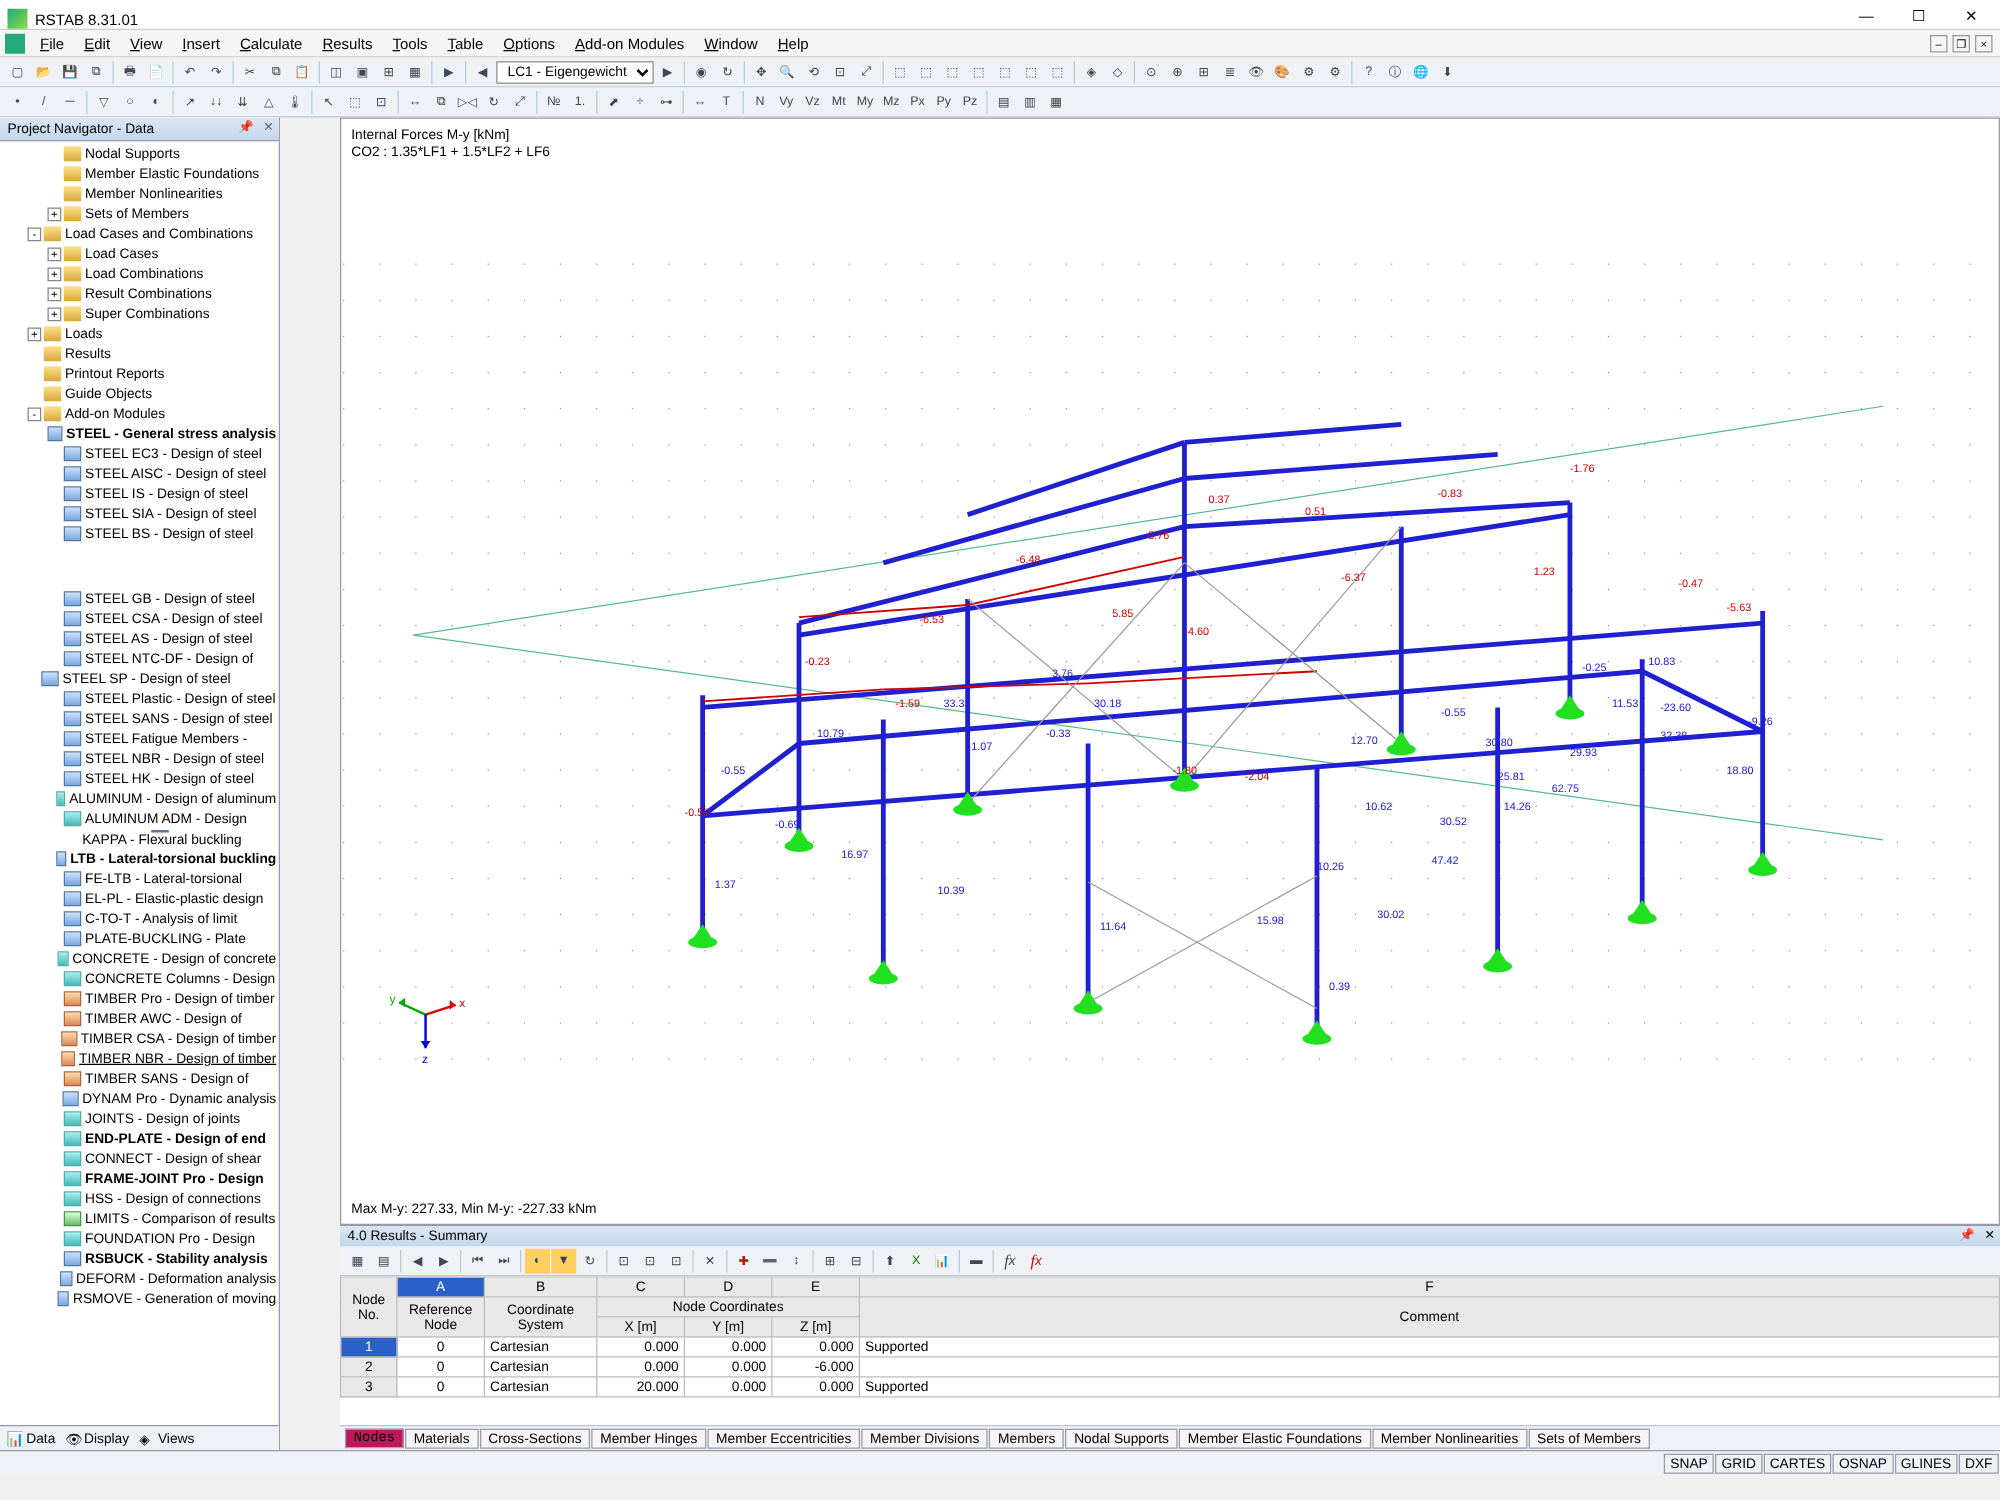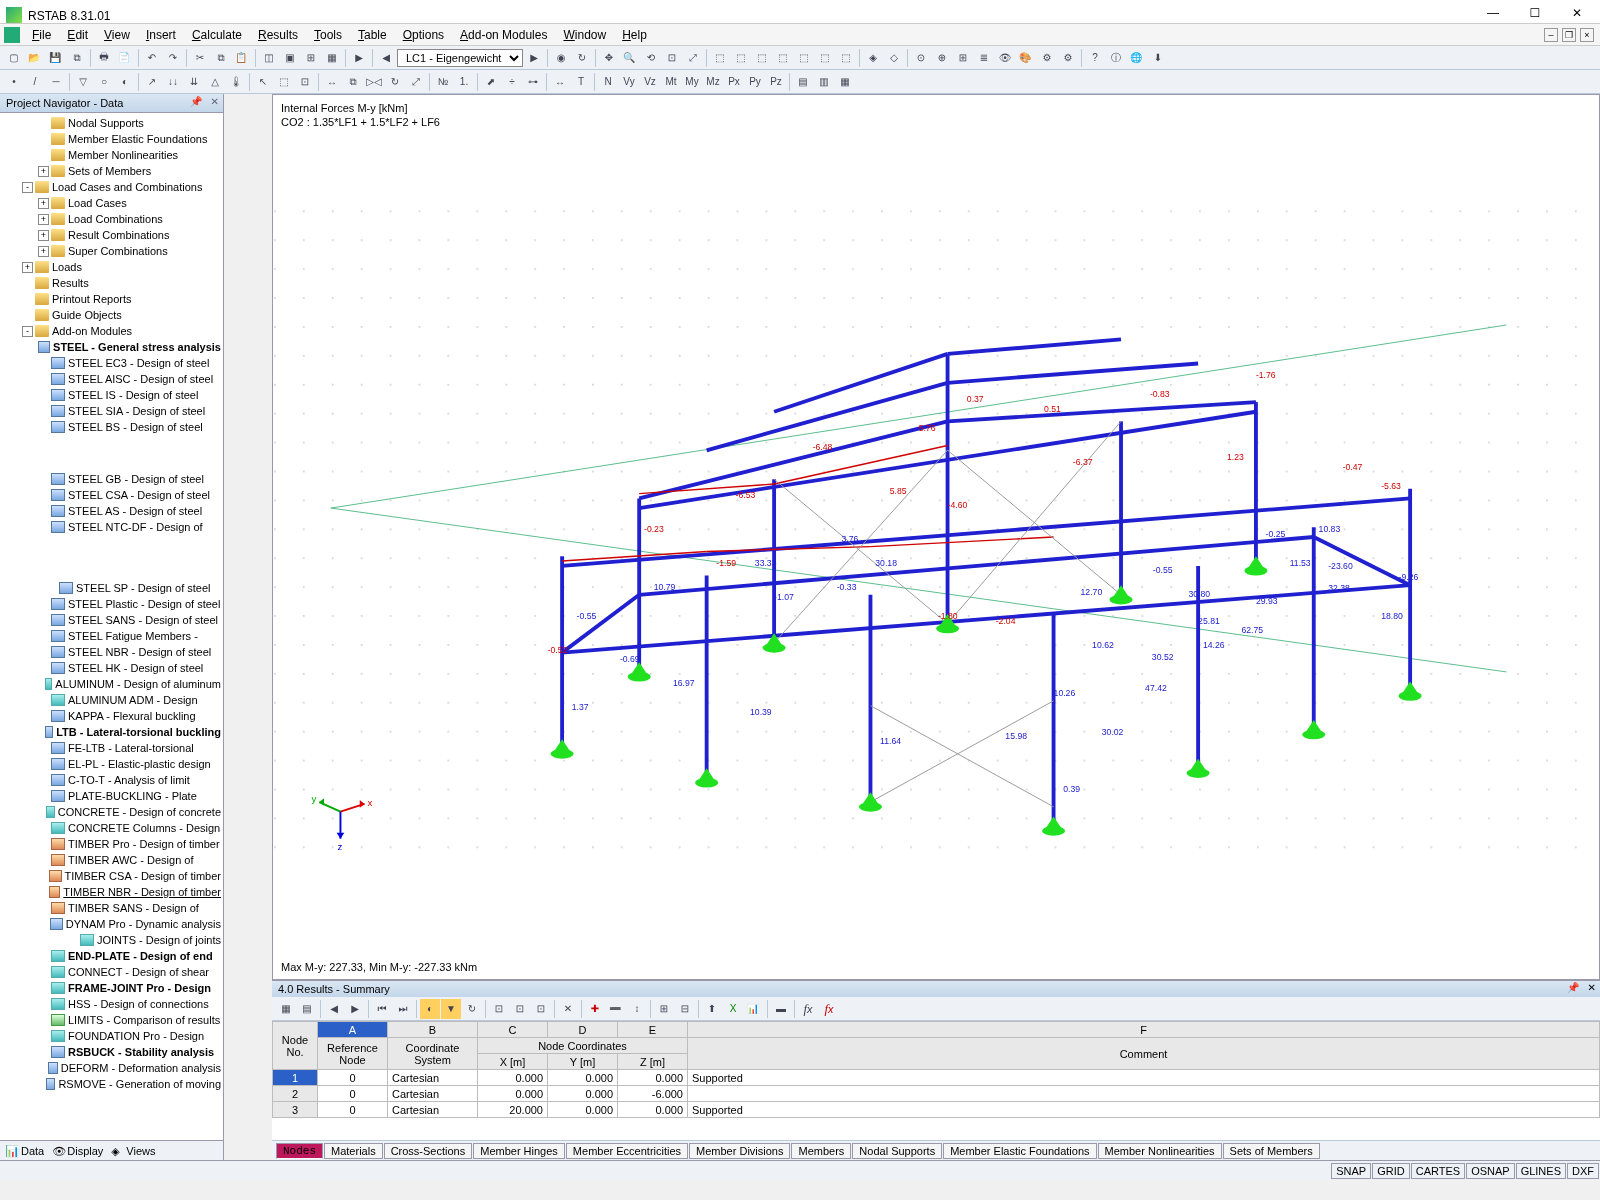--- a/index.html
+++ b/index.html
@@ -344,21 +344,21 @@
         <div class="node" style="padding-left: 38px;">
           <span class="exp none"></span>
           <span class="ic mod3"></span>
           <span>STEEL AS - Design of steel</span>
         </div>
         <div class="node" style="padding-left: 38px;">
           <span class="exp none"></span>
           <span class="ic mod3"></span>
           <span>STEEL NTC-DF - Design of</span>
         </div>
-        <div class="node" style="padding-left: 46px; margin-top: 45px;">
+        <div class="node" style="padding-left: 20px;">
           <span class="exp none"></span>
           <span class="ic mod3"></span>
           <span>STEEL SP - Design of steel</span>
         </div>
         <div class="node" style="padding-left: 38px;">
           <span class="exp none"></span>
           <span class="ic mod3"></span>
           <span>STEEL Plastic - Design of steel</span>
         </div>
         <div class="node" style="padding-left: 38px;">
@@ -384,21 +384,21 @@
         <div class="node" style="padding-left: 38px;">
           <span class="exp none"></span>
           <span class="ic mod"></span>
           <span>ALUMINUM - Design of aluminum</span>
         </div>
         <div class="node" style="padding-left: 38px;">
           <span class="exp none"></span>
           <span class="ic mod"></span>
           <span>ALUMINUM ADM - Design</span>
         </div>
-        <div class="node" style="padding-left: 38px;">
+        <div class="node" style="padding-left: 38px; flex-direction: column;">
           <span class="exp none"></span>
           <span class="ic mod3"></span>
           <span>KAPPA - Flexural buckling</span>
         </div>
         <div class="node" style="padding-left: 38px;">
           <span class="exp none"></span>
           <span class="ic mod3"></span>
           <span class="bold">LTB - Lateral-torsional buckling</span>
         </div>
         <div class="node" style="padding-left: 38px;">
@@ -454,21 +454,21 @@
         <div class="node" style="padding-left: 38px;">
           <span class="exp none"></span>
           <span class="ic mod2"></span>
           <span>TIMBER SANS - Design of</span>
         </div>
         <div class="node" style="padding-left: 38px;">
           <span class="exp none"></span>
           <span class="ic mod3"></span>
           <span>DYNAM Pro - Dynamic analysis</span>
         </div>
-        <div class="node" style="padding-left: 38px; justify-content: flex-end;">
+        <div class="node" style="padding-left: 38px;">
           <span class="exp none"></span>
           <span class="ic mod"></span>
           <span>JOINTS - Design of joints</span>
         </div>
         <div class="node" style="padding-left: 38px;">
           <span class="exp none"></span>
           <span class="ic mod"></span>
           <span class="bold">END-PLATE - Design of end</span>
         </div>
         <div class="node" style="padding-left: 38px;">

